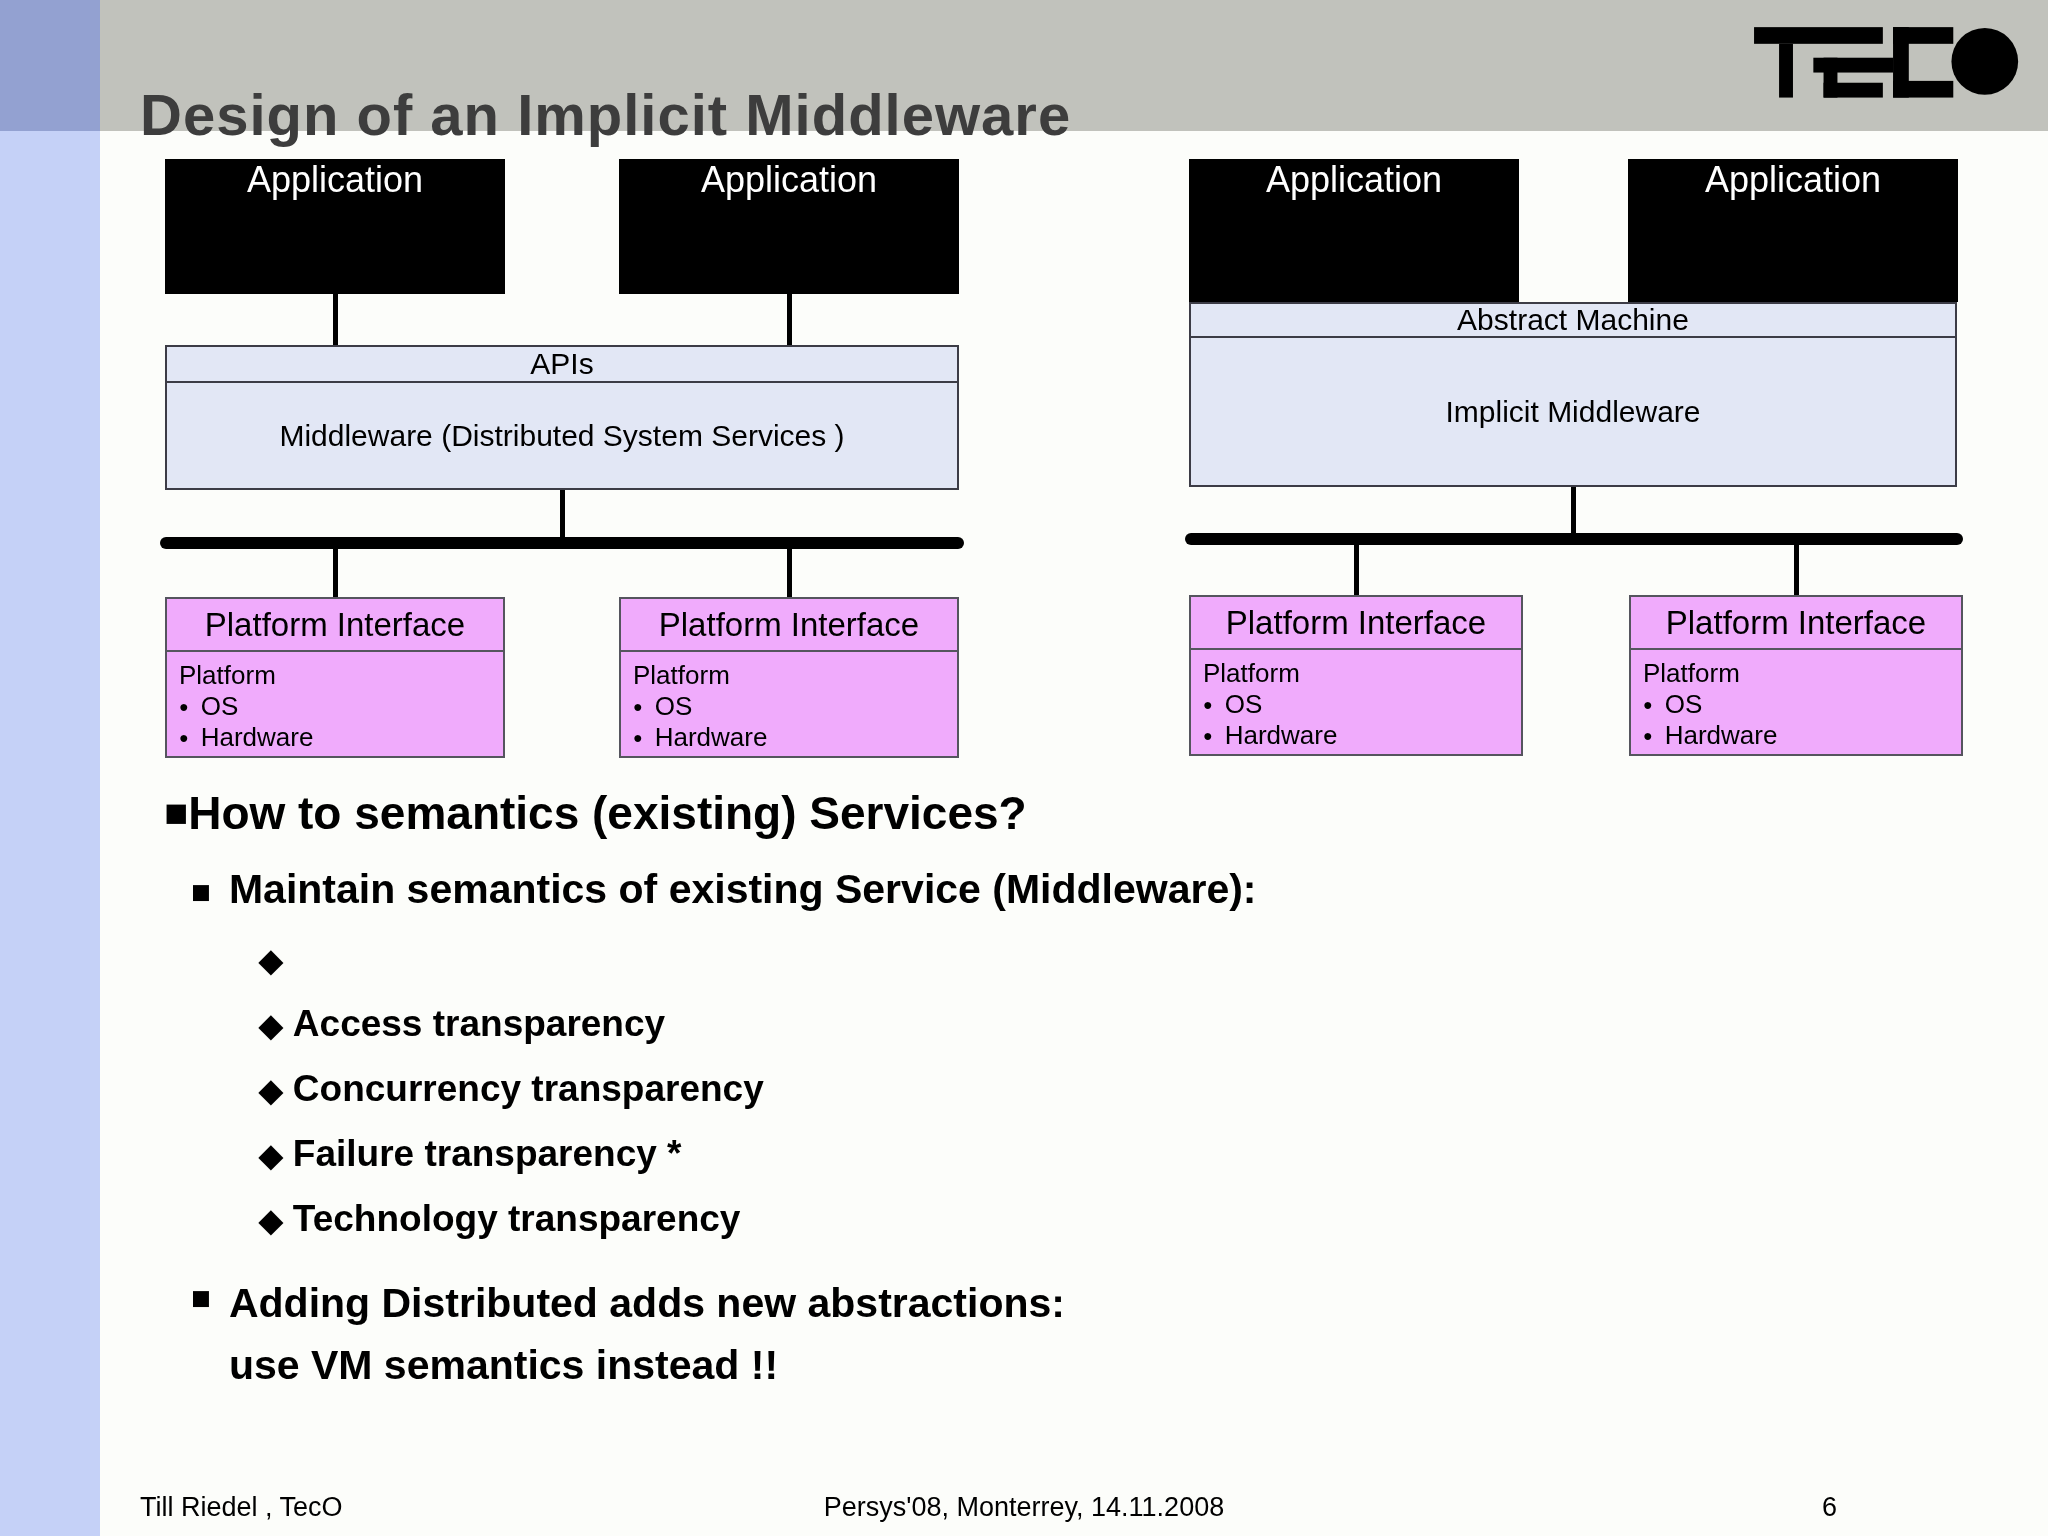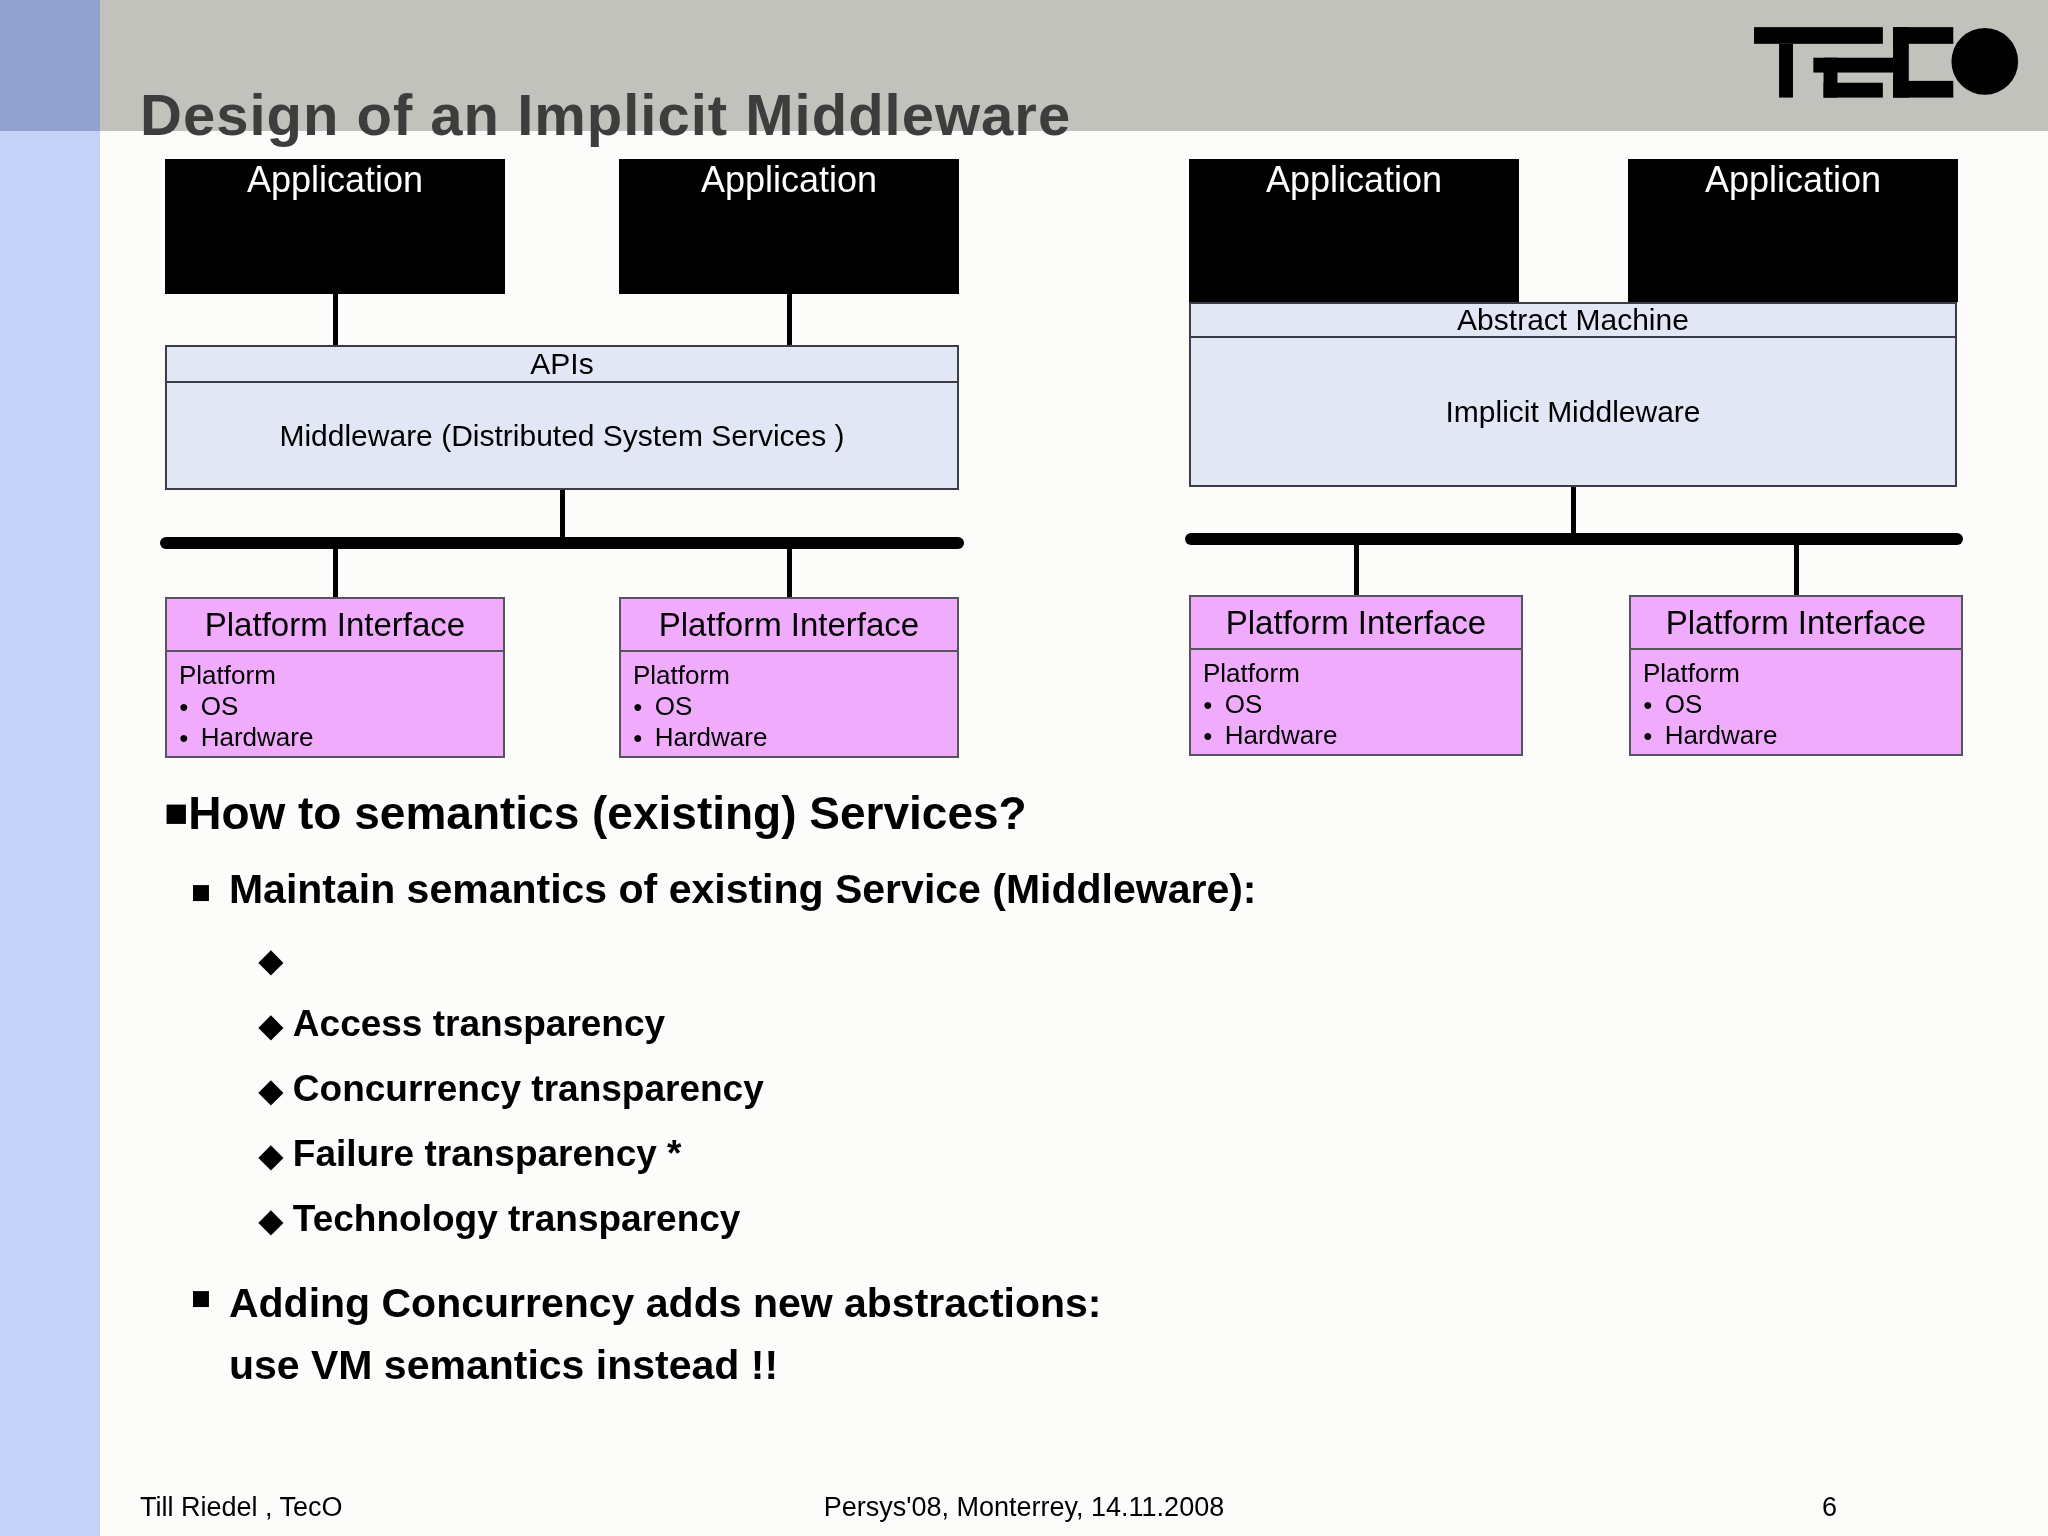--- a/index.html
+++ b/index.html
@@ -213,21 +213,21 @@
       <span>Failure transparency *</span>
   </div>
   <div class="line l3" style="left:259px;top:1198px">
     <span class="dia">◆</span>
       <span>Technology transparency</span>
   </div>
 
   <div class="line l2" style="left:191px;top:1272px">
     <span class="sq">■</span>
     <span class="closing-text">
-      <span>Adding Concurrency adds new abstractions:</span><br>
+      <span>Adding Distributed adds new abstractions:</span><br>
       <span>use VM semantics instead !!</span>
     </span>
   </div>
 
   <div class="footer-item" style="left:140px;top:1492px">Till Riedel , TecO</div>
   <div class="footer-item footer-venue" style="top:1492px">Persys'08, Monterrey, 14.11.2008</div>
   <div class="footer-item" style="left:1822px;top:1492px">6</div>
 
 </div>
 

